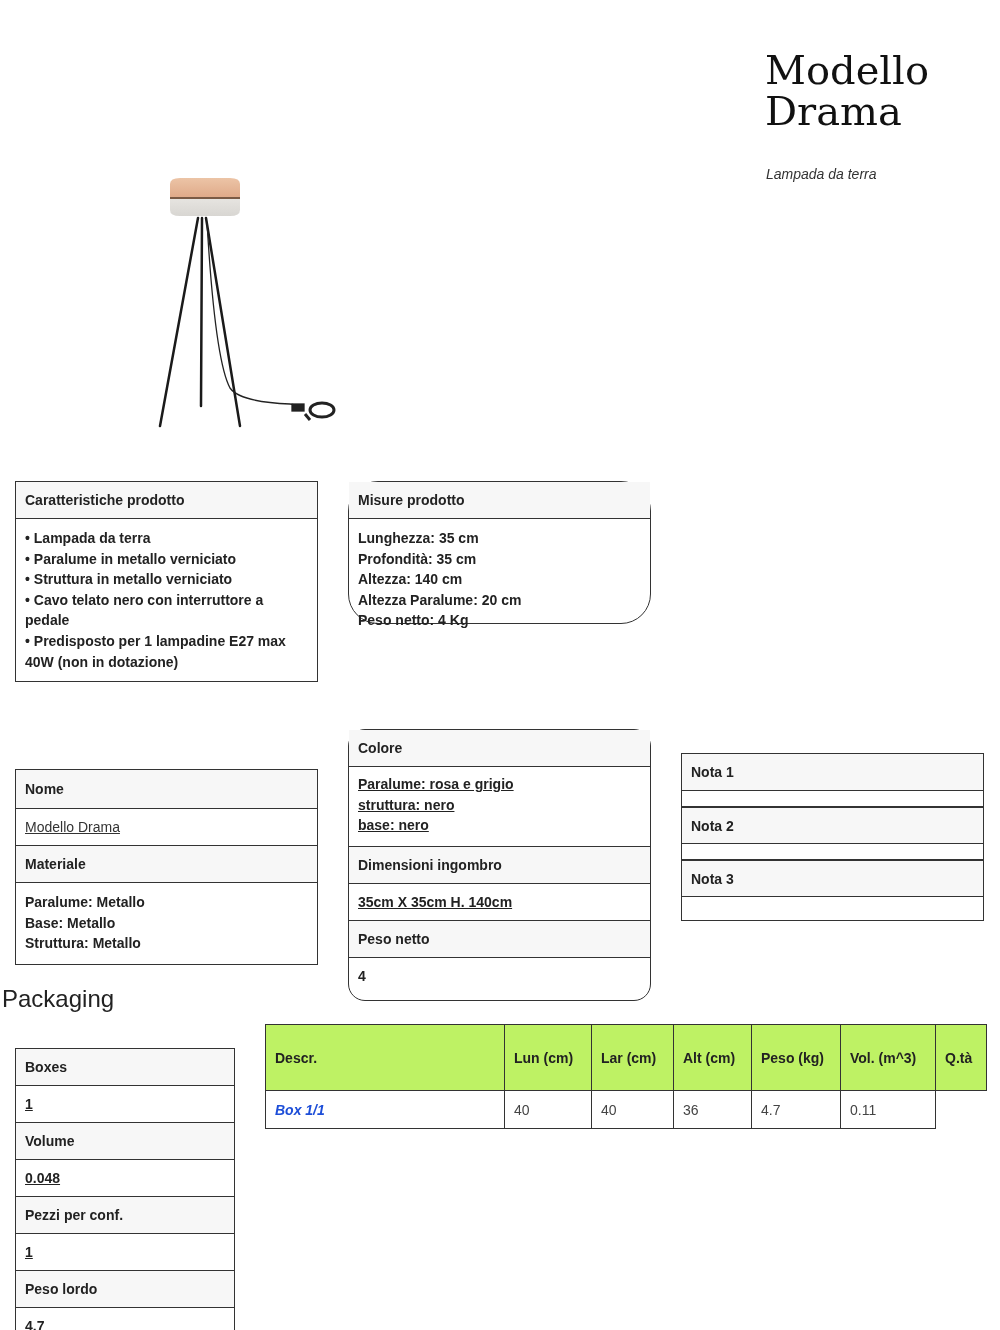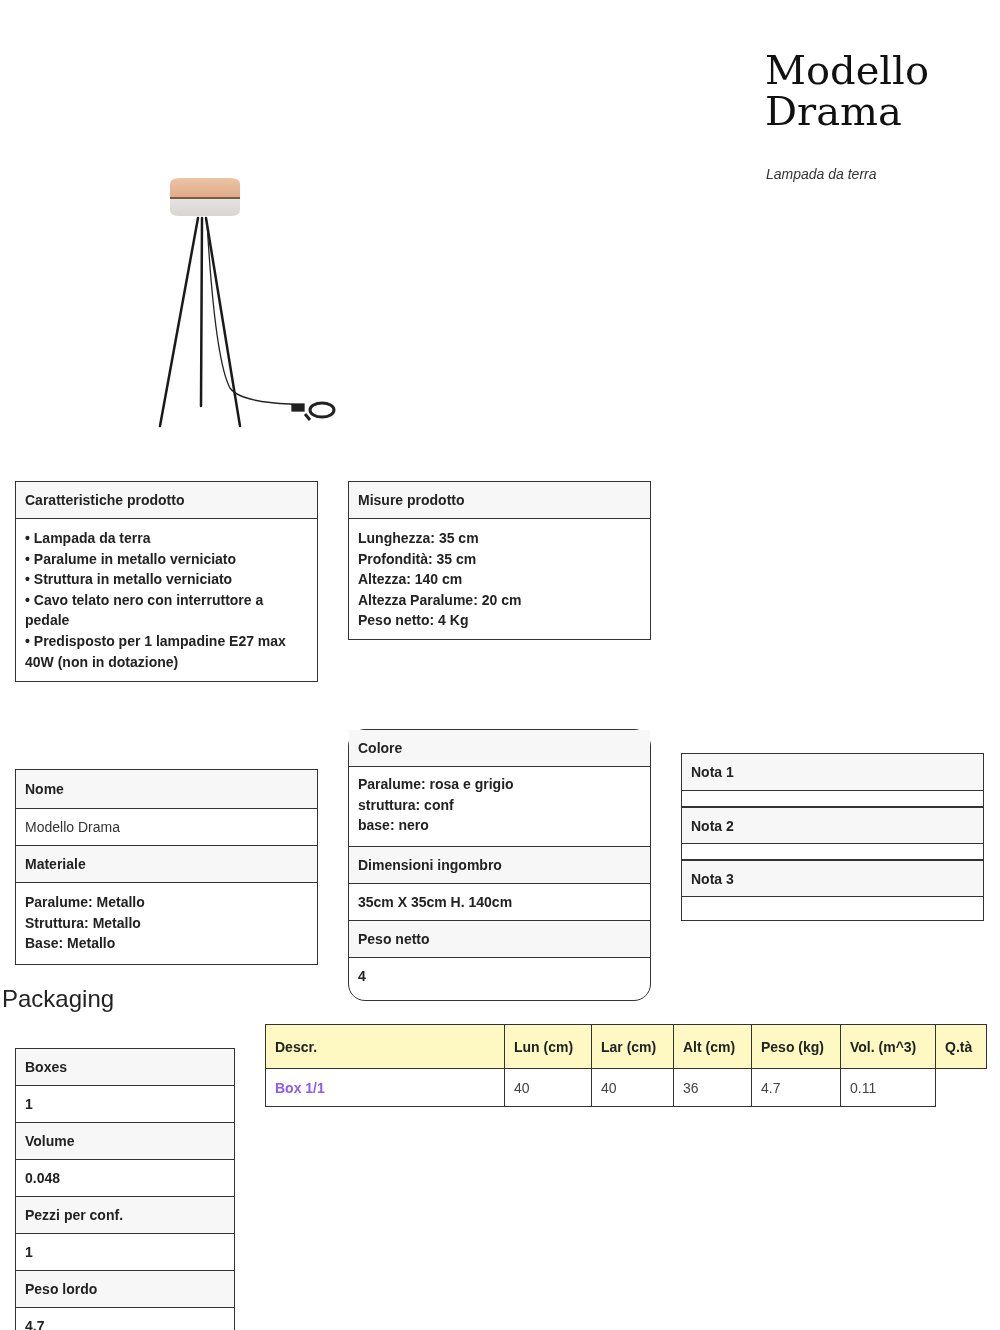--- a/index.html
+++ b/index.html
@@ -3,29 +3,29 @@
 <meta charset="utf-8">
 <style>
   html, body { margin: 0; padding: 0; background: #ffffff; }
   body { width: 1000px; height: 1330px; position: relative; overflow: hidden; font-family: "Liberation Sans", sans-serif; color: #222; }
   .title { position: absolute; left: 765px; top: 50px; font-family: "DejaVu Serif", serif; font-size: 40px; line-height: 41px; color: #111; margin: 0; font-weight: normal; }
   .subtitle { position: absolute; left: 766px; top: 166px; font-size: 14px; font-style: italic; color: #333; }
   .product-image { position: absolute; left: 90px; top: 160px; width: 270px; height: 280px; }
   .box { position: absolute; border: 1.5px solid #333; background: #fff; box-sizing: border-box; margin-top: 24px; }
   .box .hdr { background: #f7f7f7; border-bottom: 1.5px solid #333; font-weight: bold; font-size: 14px; padding: 0 9px; height: 37px; line-height: 37px; color: #222; box-sizing: border-box; }
   .box .body { font-weight: bold; font-size: 14px; padding: 9px 9px; line-height: 20.6px; color: #222; }
-  .box .row { border-bottom: 1.5px solid #333; box-sizing: border-box; }
+  .box .row { border-bottom: 1.5px solid #333; box-sizing: border-box; text-decoration: underline; }
   .box .row:last-child { border-bottom: none; }
   .cell-v { font-size: 14px; padding: 0 9px; height: 37px; line-height: 37px; font-weight: bold; color: #222; box-sizing: border-box; }
   .empty-row { height: 16px; }
   .section-title { position: absolute; left: 2px; top: 985px; font-size: 24px; color: #222; font-weight: normal; margin: 0; text-align: right; }
   table.pack { position: absolute; left: 265px; top: 1024px; border-collapse: collapse; font-size: 14px; }
-  table.pack th { background: #fef9c3; font-weight: bold; text-align: left; padding: 3px 9px; height: 37px; border: 1.5px solid #333; color: #222; white-space: nowrap; }
+  table.pack th { background: #bef264; font-weight: bold; text-align: left; padding: 14px 9px; height: 37px; border: 1.5px solid #333; color: #222; white-space: nowrap; }
   table.pack td { font-weight: normal; padding: 0 9px; height: 37px; border: 1.5px solid #333; color: #444; white-space: nowrap; }
-  table.pack td.desc { font-weight: bold; color: #8b5cf6; }
+  table.pack td.desc { font-weight: bold; color: #1d4ed8; font-style: italic; }
   table.pack td.noborder { border: none; border-top: 1.5px solid #333; }
 </style>
 </head>
 <body>
 
 <h1 class="title">
   <span>Modello</span><br>
   <span>Drama</span>
 </h1>
 <div class="subtitle">Lampada da terra</div>
@@ -63,36 +63,36 @@
   <div class="hdr">Caratteristiche prodotto</div>
   <div class="body">
     <div>• Lampada da terra</div>
     <div>• Paralume in metallo verniciato</div>
     <div>• Struttura in metallo verniciato</div>
     <div>• Cavo telato nero con interruttore a pedale</div>
     <div>• Predisposto per 1 lampadine E27 max 40W (non in dotazione)</div>
   </div>
 </div>
 
-<div class="box" style="left:348px; top:457px; width:303px; height:159px;">
+<div class="box" style="left:348px; top:457px; width:303px; height:143px;border-radius:30px;">
   <div class="hdr">Misure prodotto</div>
   <div class="body">
     <div>Lunghezza: 35 cm</div>
     <div>Profondità: 35 cm</div>
     <div>Altezza: 140 cm</div>
     <div>Altezza Paralume: 20 cm</div>
     <div>Peso netto: 4 Kg</div>
   </div>
 </div>
 
 <div class="box" style="left:348px; top:705px; width:303px; height:272px;border-radius:17px;">
   <div class="hdr">Colore</div>
   <div class="body row" style="height:80px; padding-top:7px;">
     <div>Paralume: rosa e grigio</div>
-    <div>struttura: conf</div>
+    <div>struttura: nero</div>
     <div>base: nero</div>
   </div>
   <div class="hdr">Dimensioni ingombro</div>
   <div class="cell-v row">35cm X 35cm H. 140cm</div>
   <div class="hdr">Peso netto</div>
   <div class="cell-v">4</div>
 </div>
 
 <div class="box" style="left:681px; top:729px; width:303px; height:168px;">
   <div class="hdr">Nota 1</div>
@@ -102,22 +102,22 @@
   <div class="hdr" style="border-top:1.5px solid #333;">Nota 3</div>
   <div class="empty-row"></div>
 </div>
 
 <div class="box" style="left:15px; top:745px; width:303px; height:196px;">
   <div class="hdr" style="height:39px; line-height:39px;">Nome</div>
   <div class="cell-v row" style="font-weight:normal; color:#333;">Modello Drama</div>
   <div class="hdr">Materiale</div>
   <div class="body">
     <div>Paralume: Metallo</div>
+    <div>Base: Metallo</div>
     <div>Struttura: Metallo</div>
-    <div>Base: Metallo</div>
   </div>
 </div>
 
 <h2 class="section-title">Packaging</h2>
 
 <div class="box" style="left:15px; top:1024px; width:220px; height:306px;">
   <div class="hdr">Boxes</div>
   <div class="cell-v row">1</div>
   <div class="hdr">Volume</div>
   <div class="cell-v row">0.048</div>

